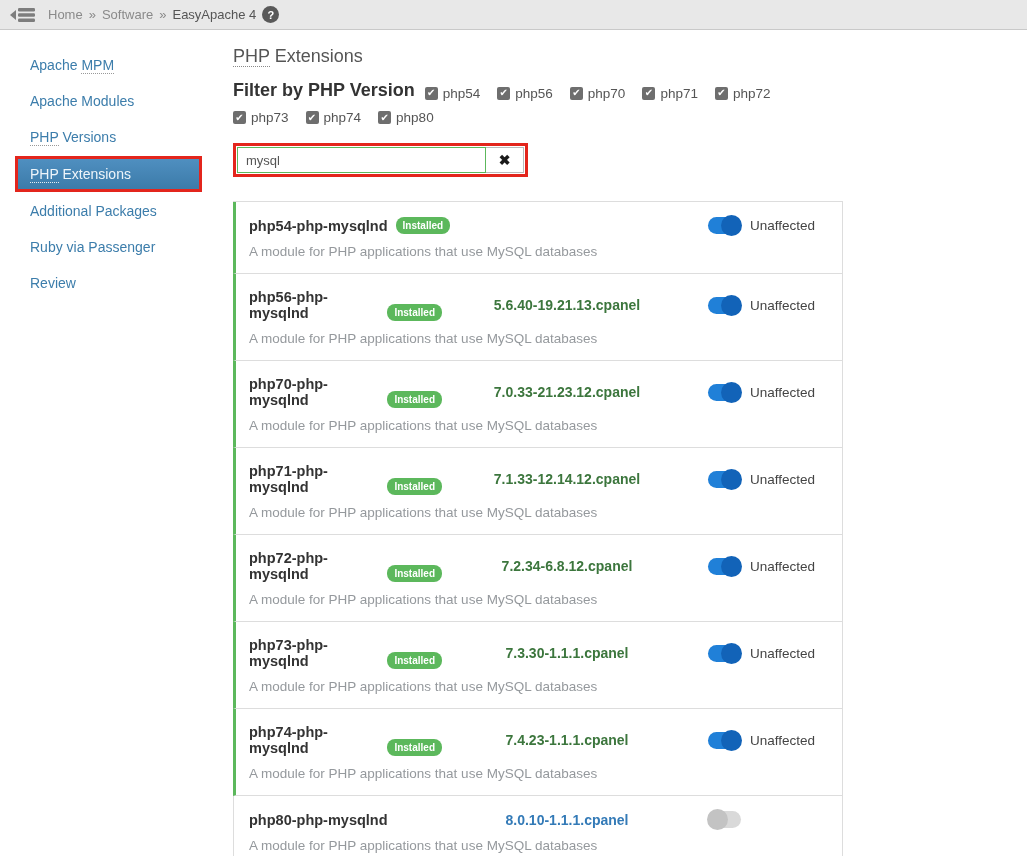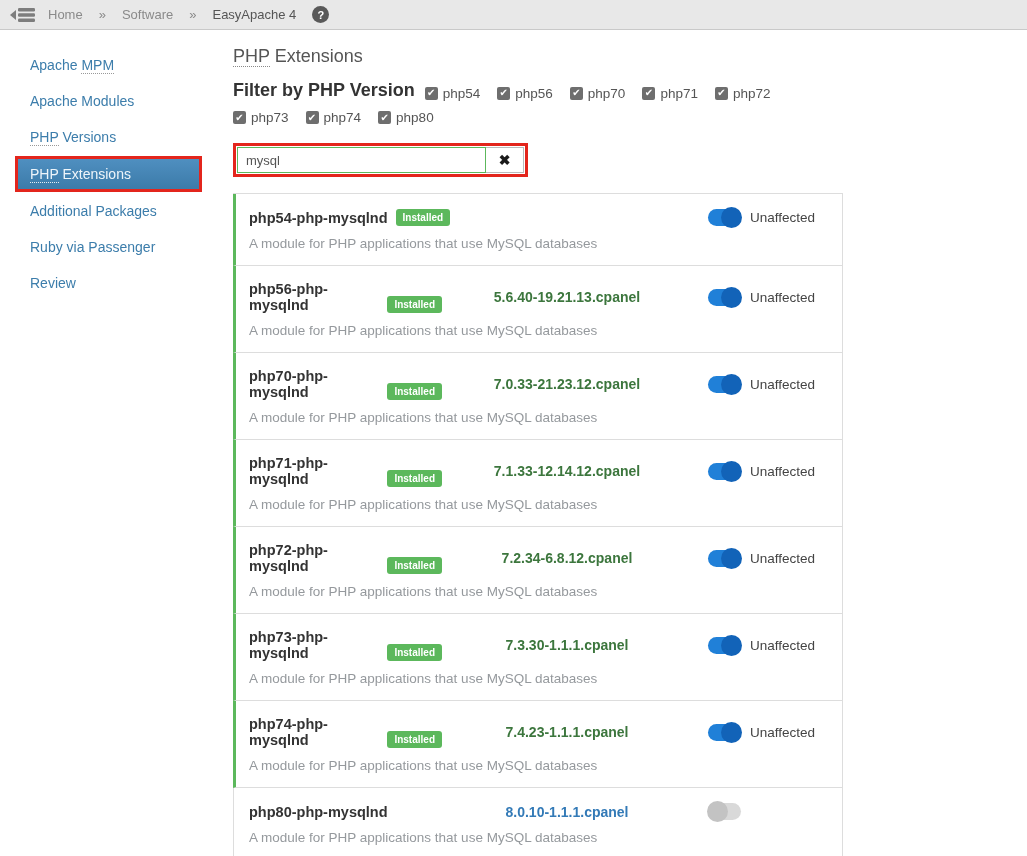--- a/index.html
+++ b/index.html
@@ -3,21 +3,21 @@
 <meta charset="utf-8">
 <style>
   * { margin:0; padding:0; box-sizing:border-box; }
   html,body { width:1027px; height:856px; background:#fff; overflow:hidden;
               font-family:"Liberation Sans","DejaVu Sans",sans-serif; }
 
   
   .topbar { height:30px; background:#e8e8e8; border-bottom:1px solid #c9c9c9;
             display:flex; align-items:center; padding:0 10px; gap:12px; }
   .collapse-btn { display:inline-flex; align-items:center; cursor:pointer; }
-  .breadcrumb { display:flex; align-items:center; gap:16px; font-size:13px;justify-content:flex-end; }
+  .breadcrumb { display:flex; align-items:center; gap:6px; font-size:13px;justify-content:flex-end; }
   .crumb { color:#8a8a8a; text-decoration:none; }
   .crumb.current { color:#555; }
   .crumb-sep { color:#8a8a8a; }
   .help-icon { width:17px; height:17px; border-radius:50%; background:#595959;
                color:#fff; font-size:11px; font-weight:bold; display:inline-flex;
                align-items:center; justify-content:center; cursor:pointer; }
 
   
   .layout { display:flex; }
   .sidebar { width:225px; padding-top:18px; flex:none; }
@@ -37,39 +37,39 @@
   
   .filter-row { width:618px; font-size:13.5px; color:#555; line-height:23px; margin-bottom:10px; }
   .filter-label { font-size:18px; font-weight:bold; color:#333; margin-right:10px; }
   .chk { display:inline-flex; align-items:center; gap:5px; margin-right:17px; cursor:pointer; }
   .cbox { width:13px; height:13px; background:#6e6e6e; border-radius:2px; flex:none;
           display:inline-flex; align-items:center; justify-content:center; }
   .cbox::after { content:"✔"; color:#fff; font-size:10px; line-height:1; }
 
   
   .search-wrap { display:inline-flex; border:3px solid #e3251c; background:#fff;
-                 margin:4px 0 16px; padding:1px; }
+                 margin:4px 0 24px; padding:1px; }
   .search-input { width:249px; height:26px; border:1px solid #5cb85c; padding:0 8px;
                   font-size:13px; color:#555; outline:none;
                   font-family:"Liberation Sans","DejaVu Sans",sans-serif; }
   .clear-btn { width:38px; height:26px; background:#fff; border:1px solid #bbb;
                border-left:none; cursor:pointer; font-size:14px; font-weight:bold;
                color:#1a1a1a; display:inline-flex; align-items:center; justify-content:center; }
 
   
   .ext-list { width:610px; border:1px solid #ddd; border-left:none; }
   .ext-row { border-bottom:1px solid #ddd; border-left:3px solid #5cb85c;
              padding:15px 15px 14px 13px; background:#fff; }
   .ext-row:last-child { border-bottom:none; }
   .ext-row[data-state="not-installed"] { border-left:1px solid #ddd; padding-left:15px; }
   .ext-main { display:flex; align-items:center; }
   .ext-name-cell { flex:1; min-width:0; display:flex; align-items:flex-end; }
   .ext-name { font-size:14.5px; font-weight:bold; color:#333; }
   .ext-badge { background:#5cb85c; color:#fff; font-size:10px; font-weight:bold;
-               padding:3px 7px; border-radius:3px; margin-left:8px; white-space:nowrap; }
+               padding:3px 7px; border-radius:8px; margin-left:8px; white-space:nowrap; }
   .ext-badge:empty { display:none; }
   .ext-version { width:250px; text-align:center; font-size:14px; font-weight:bold; color:#3c763d; }
   .ext-row[data-state="not-installed"] .ext-version { color:#337ab7; }
   .ext-toggle-cell { width:135px; display:flex; align-items:center; padding-left:16px; }
   .toggle { position:relative; width:33px; height:17px; border-radius:9px; flex:none;
             background:#2080d8; cursor:pointer; display:inline-block; }
   .toggle .knob { position:absolute; top:-2px; width:21px; height:21px; border-radius:50%;
                   background:#1263b8; }
   .toggle[data-toggle="on"] .knob { right:-1px; }
   .toggle[data-toggle="off"] { background:#d9d9d9; }

